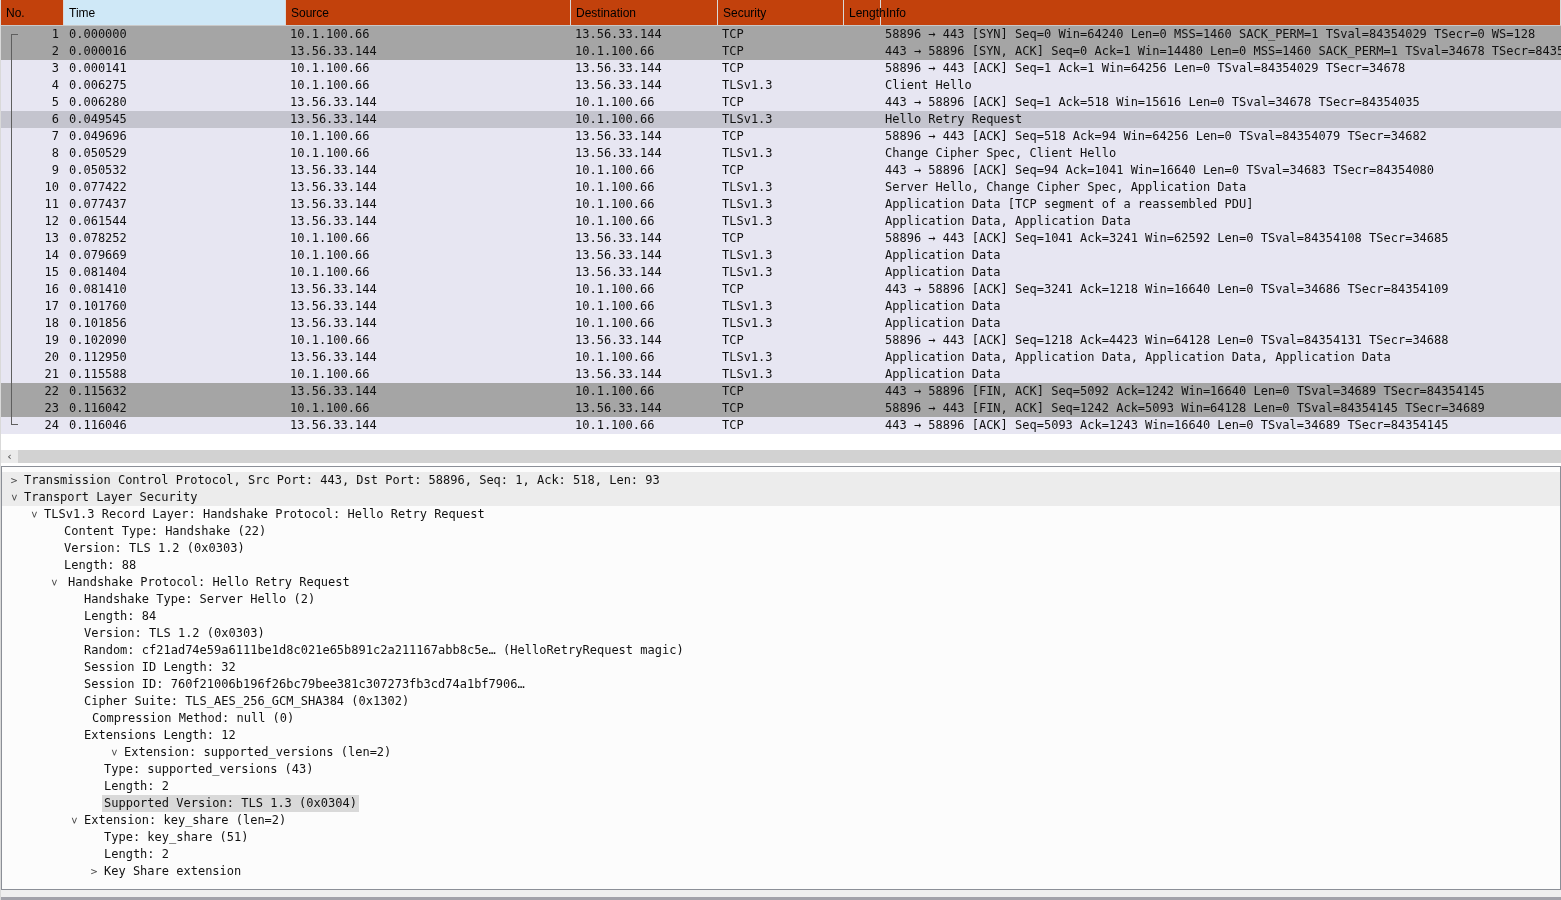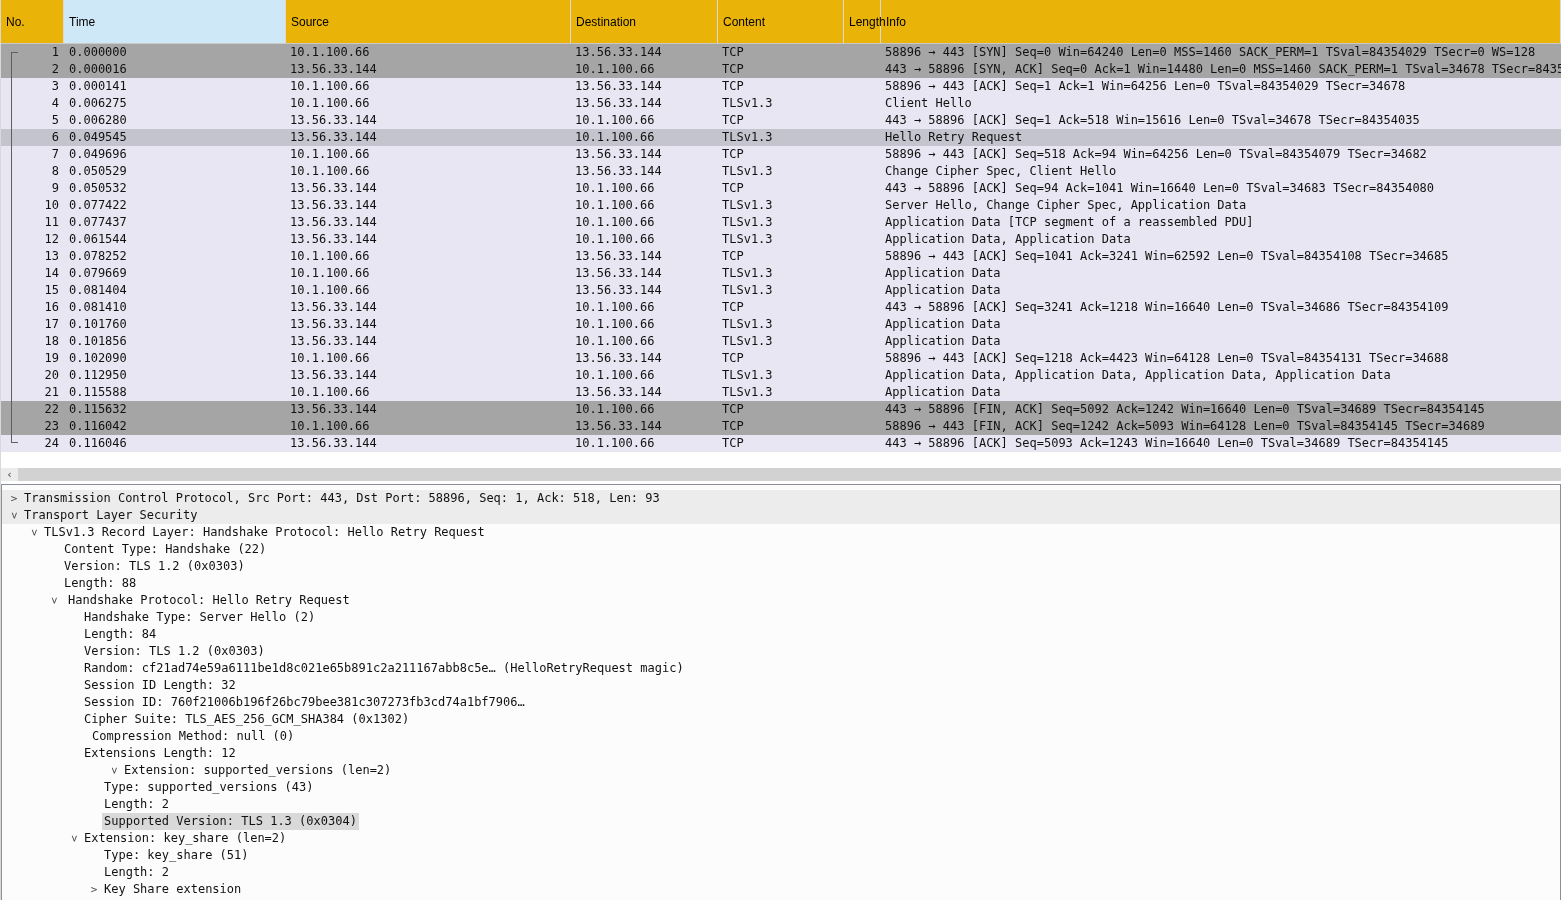--- a/index.html
+++ b/index.html
@@ -5,21 +5,21 @@
   html,body{margin:0;padding:0;}
   body{
     width:1561px;height:900px;overflow:hidden;background:#ffffff;
     font-family:"DejaVu Sans Mono","Liberation Mono",monospace;
     font-size:12px;color:#111;
     -webkit-font-smoothing:none;
   }
   .app{width:1561px;height:900px;box-sizing:border-box;border-left:1px solid #d9d9d9;position:relative;}
 
   
-  .plist-header{display:flex;height:44px;background:#eab308;border-bottom:1px solid #c9c9c9;box-sizing:border-box;}
+  .plist-header{display:flex;height:26px;background:#c2410c;border-bottom:1px solid #c9c9c9;box-sizing:border-box;}
   .hcell{
     display:flex;align-items:center;box-sizing:border-box;
     padding:0 0 0 5px;border-right:1px solid #d9d9d9;
     font-family:"Liberation Sans","DejaVu Sans",sans-serif;font-size:12px;color:#000;
     white-space:nowrap;overflow:visible;
   }
   .hcell.sorted{background:var(--sort-col);}
   .c-no{width:63px;}
   .c-time{width:222px;}
   .c-src{width:285px;}
@@ -78,21 +78,21 @@
 <body>
 
 <div class="app">
 
   <div>
     <div class="plist-header">
       <div class="hcell c-no">No.</div>
       <div class="hcell c-time sorted">Time</div>
       <div class="hcell c-src">Source</div>
       <div class="hcell c-dst">Destination</div>
-      <div class="hcell c-proto">Content</div>
+      <div class="hcell c-proto">Security</div>
       <div class="hcell c-len">Length</div>
       <div class="hcell c-info">Info</div>
     </div>
 
     <div class="plist-body">
 
       <div class="bracket" style="height: 391px;">
         <div class="vline"></div>
           <div class="tick-top"></div>
           <div class="tick-bottom"></div>

